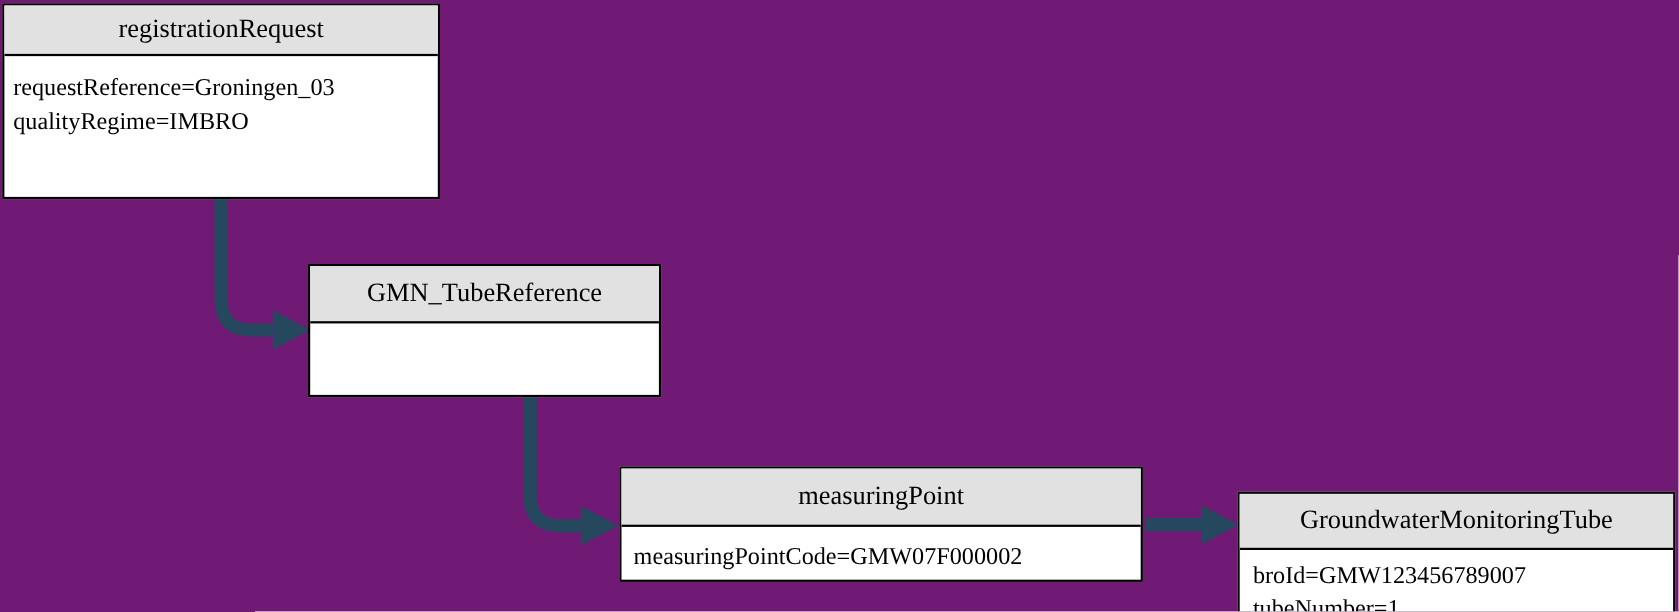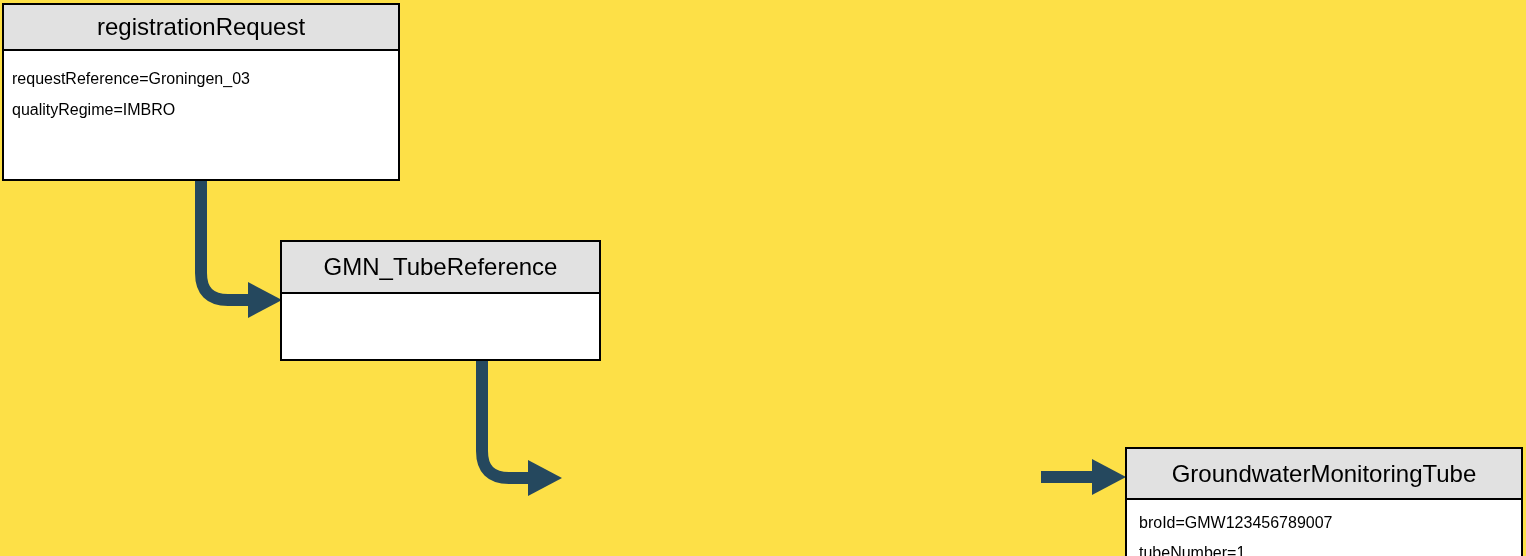--- a/index.html
+++ b/index.html
@@ -4,22 +4,22 @@
 <style>
   html, body {
     margin: 0;
     padding: 0;
     background: #ffffff;
   }
   .canvas {
     position: relative;
     width: 1526px;
     height: 556px;
-    background: #fde047;
-    font-family: Liberation Sans, sans-serif;
+    background: #701a75;
+    font-family: Liberation Serif, serif;
     color: #000000;
     overflow: hidden;
   }
   .edge-layer {
     position: absolute;
     left: 0;
     top: 0;
     width: 1526px;
     height: 556px;
     pointer-events: none;
@@ -42,21 +42,21 @@
   .node-title {
     font-size: 24px;
     white-space: nowrap;
   }
   .node-body {
     box-sizing: border-box;
     width: 100%;
     overflow: hidden;
   }
   .attr-line {
-    font-size: 16px;
+    font-size: 22px;
     white-space: nowrap;
   }
 
   
   .n-registration { left: 2px; top: 3px; width: 398px; height: 178px; }
   .n-registration .node-header { height: 46px; }
   .n-registration .node-body { padding: 12px 0 0 8px; }
   .n-registration .attr-line { line-height: 31px; }
 
   .n-tuberef { left: 280px; top: 240px; width: 321px; height: 121px; }
@@ -103,20 +103,28 @@
       <div class="attr-line">qualityRegime=IMBRO</div>
     </div>
   </div>
 
   <div class="node n-tuberef">
     <div class="node-header">
       <span class="node-title">GMN_TubeReference</span>
     </div>
   </div>
 
+  <div class="node n-measuringpoint">
+    <div class="node-header">
+      <span class="node-title">measuringPoint</span>
+    </div>
+    <div class="node-body">
+      <div class="attr-line">measuringPointCode=GMW07F000002</div>
+    </div>
+  </div>
 
   <div class="node n-gwtube">
     <div class="node-header">
       <span class="node-title">GroundwaterMonitoringTube</span>
     </div>
     <div class="node-body">
       <div class="attr-line">broId=GMW123456789007</div>
       <div class="attr-line">tubeNumber=1</div>
     </div>
   </div>

